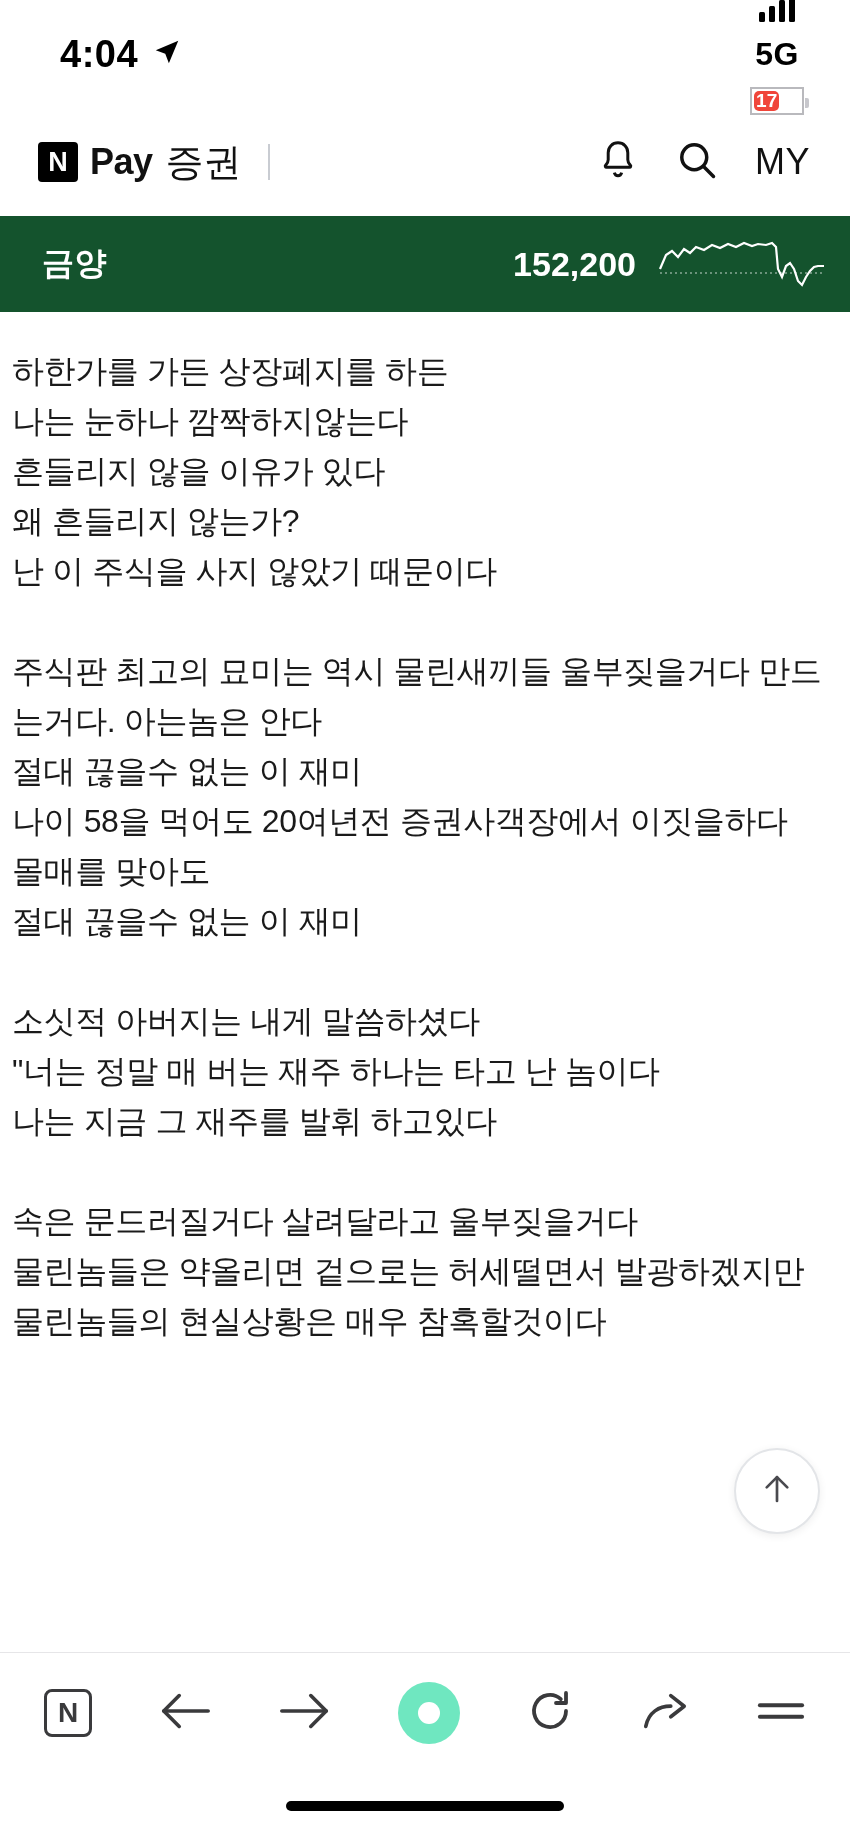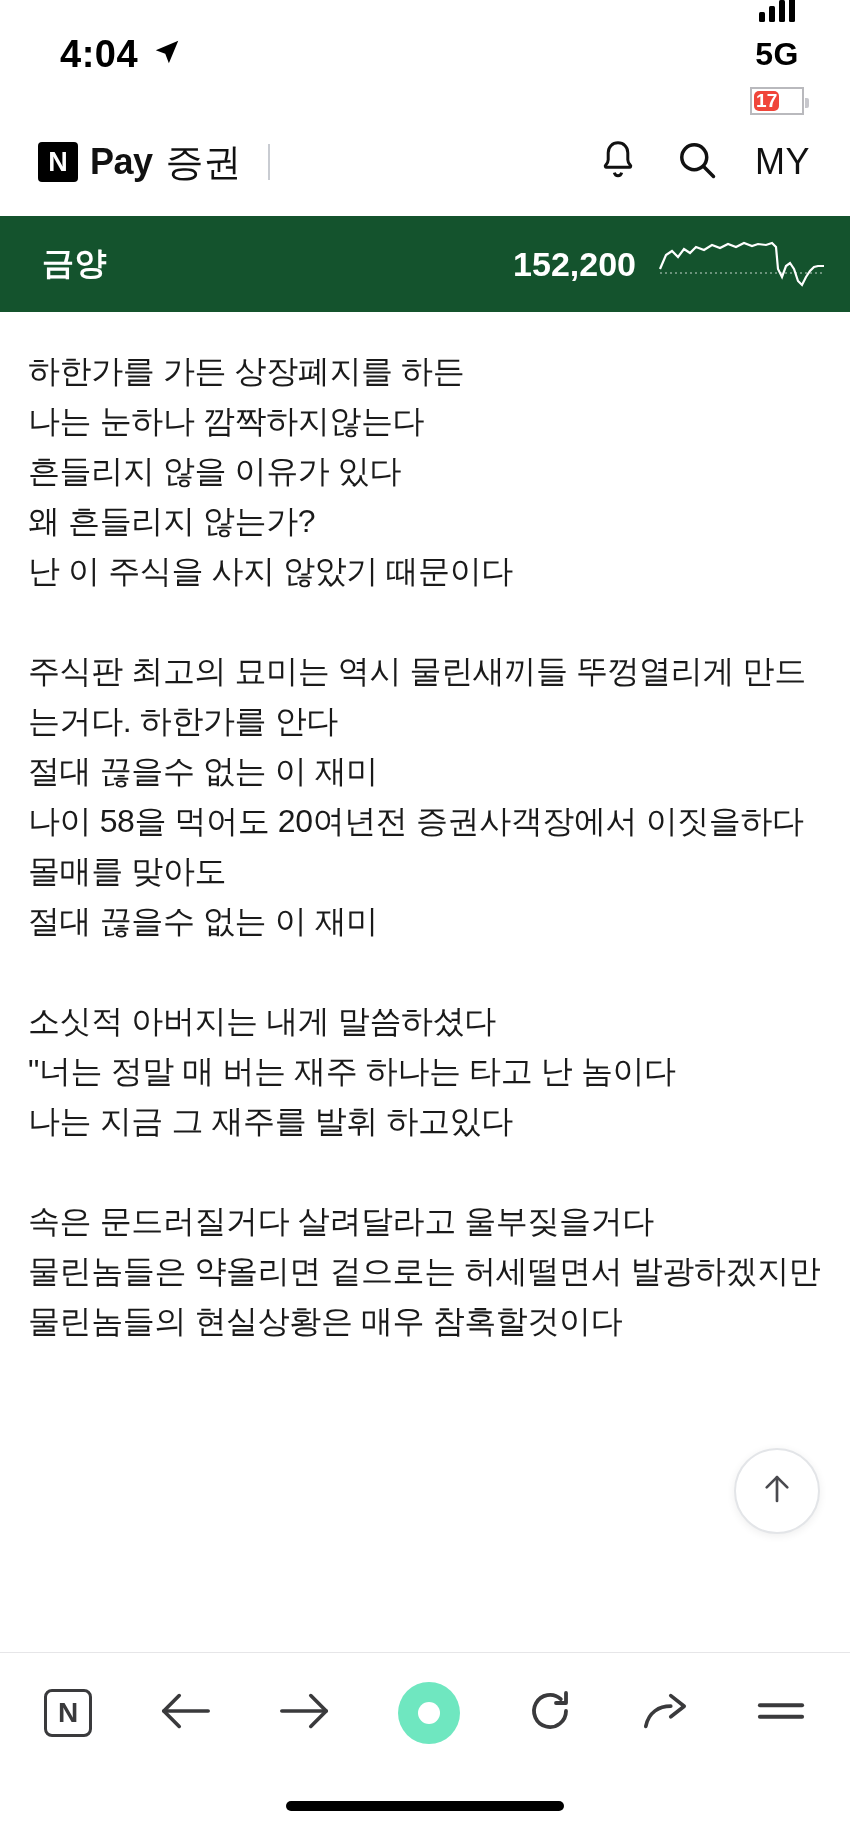--- a/index.html
+++ b/index.html
@@ -194,21 +194,21 @@
   }
   .spark {
     width: 168px;
     height: 62px;
     display: block;
   }
 
   
   .post {
     flex: 1 1 auto;
-    padding: 34px 28px 0 28px;
+    padding: 34px 28px 0 12px;
     overflow: hidden;
     position: relative;
   }
   .post p {
     font-size: 32px;
     line-height: 50px;
     color: #1a1a1a;
     letter-spacing: -0.4px;
     white-space: pre-wrap;
   }
@@ -354,21 +354,21 @@
   </div>
 
   <div class="post">
     <div>
       <p>하한가를 가든 상장폐지를 하든</p>
       <p>나는 눈하나 깜짝하지않는다</p>
       <p>흔들리지 않을 이유가 있다</p>
       <p>왜 흔들리지 않는가?</p>
       <p>난 이 주식을 사지 않았기 때문이다</p>
       <p class="spacer"></p>
-      <p>주식판 최고의 묘미는 역시 물린새끼들 뚜껑열리게 만드는거다. 하한가를 안다</p>
+      <p>주식판 최고의 묘미는 역시 물린새끼들 울부짖을거다 만드는거다. 아는놈은 안다</p>
       <p>절대 끊을수 없는 이 재미</p>
       <p>나이 58을 먹어도 20여년전 증권사객장에서 이짓을하다 몰매를 맞아도</p>
       <p>절대 끊을수 없는 이 재미</p>
       <p class="spacer"></p>
       <p>소싯적 아버지는 내게 말씀하셨다</p>
       <p>"너는 정말 매 버는 재주 하나는 타고 난 놈이다</p>
       <p>나는 지금 그 재주를 발휘 하고있다</p>
       <p class="spacer"></p>
       <p>속은 문드러질거다 살려달라고 울부짖을거다</p>
       <p>물린놈들은 약올리면 겉으로는 허세떨면서 발광하겠지만</p>

